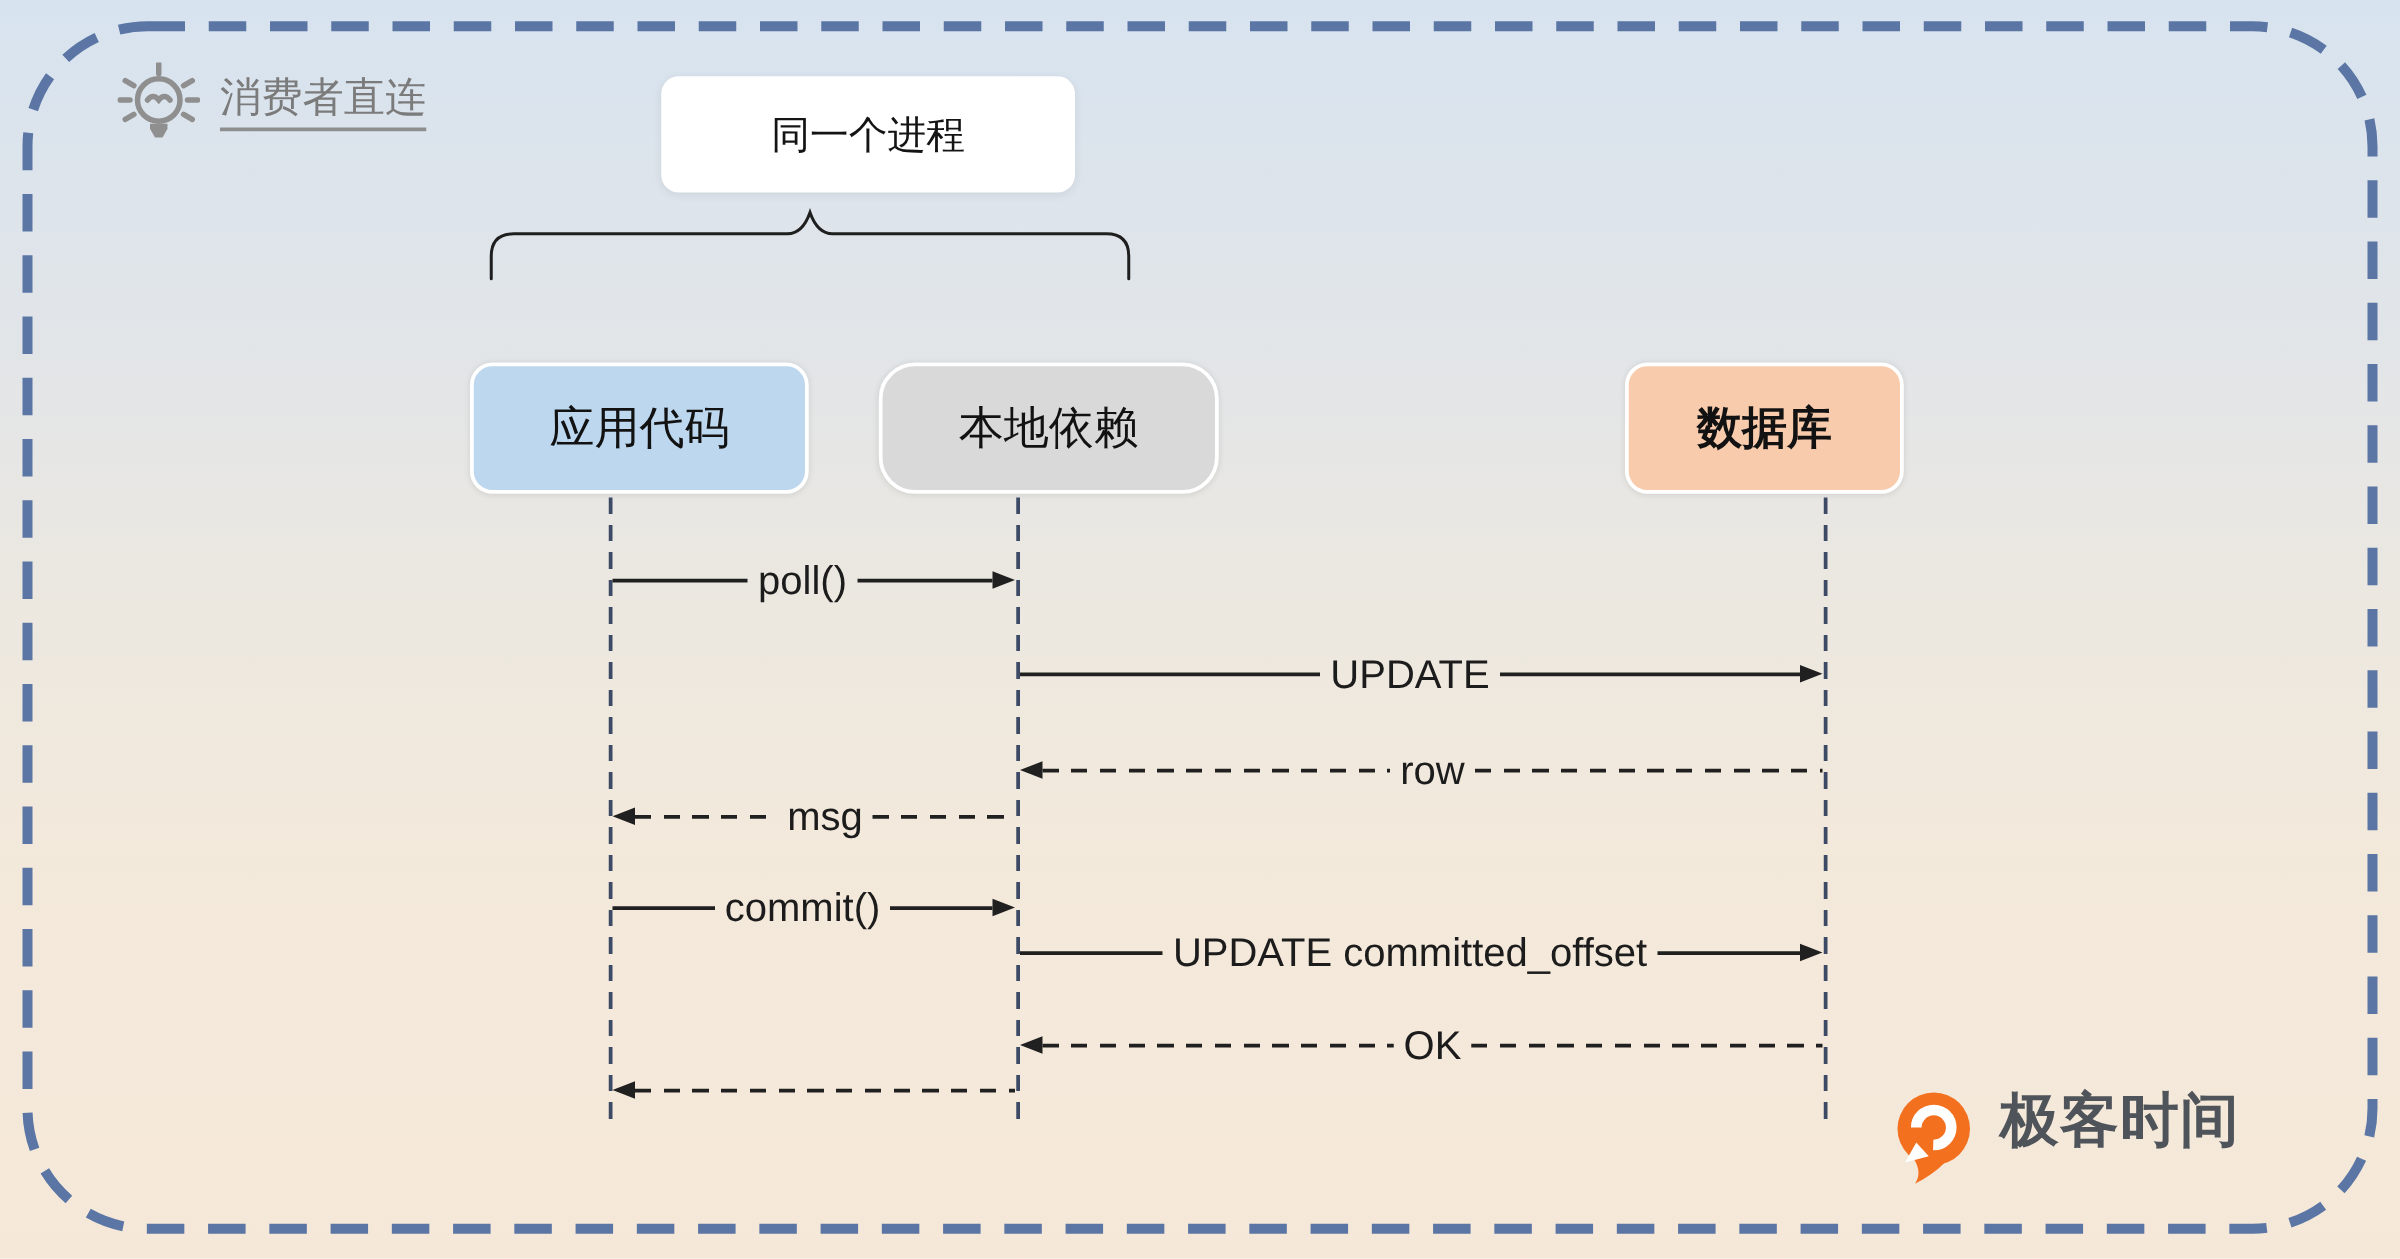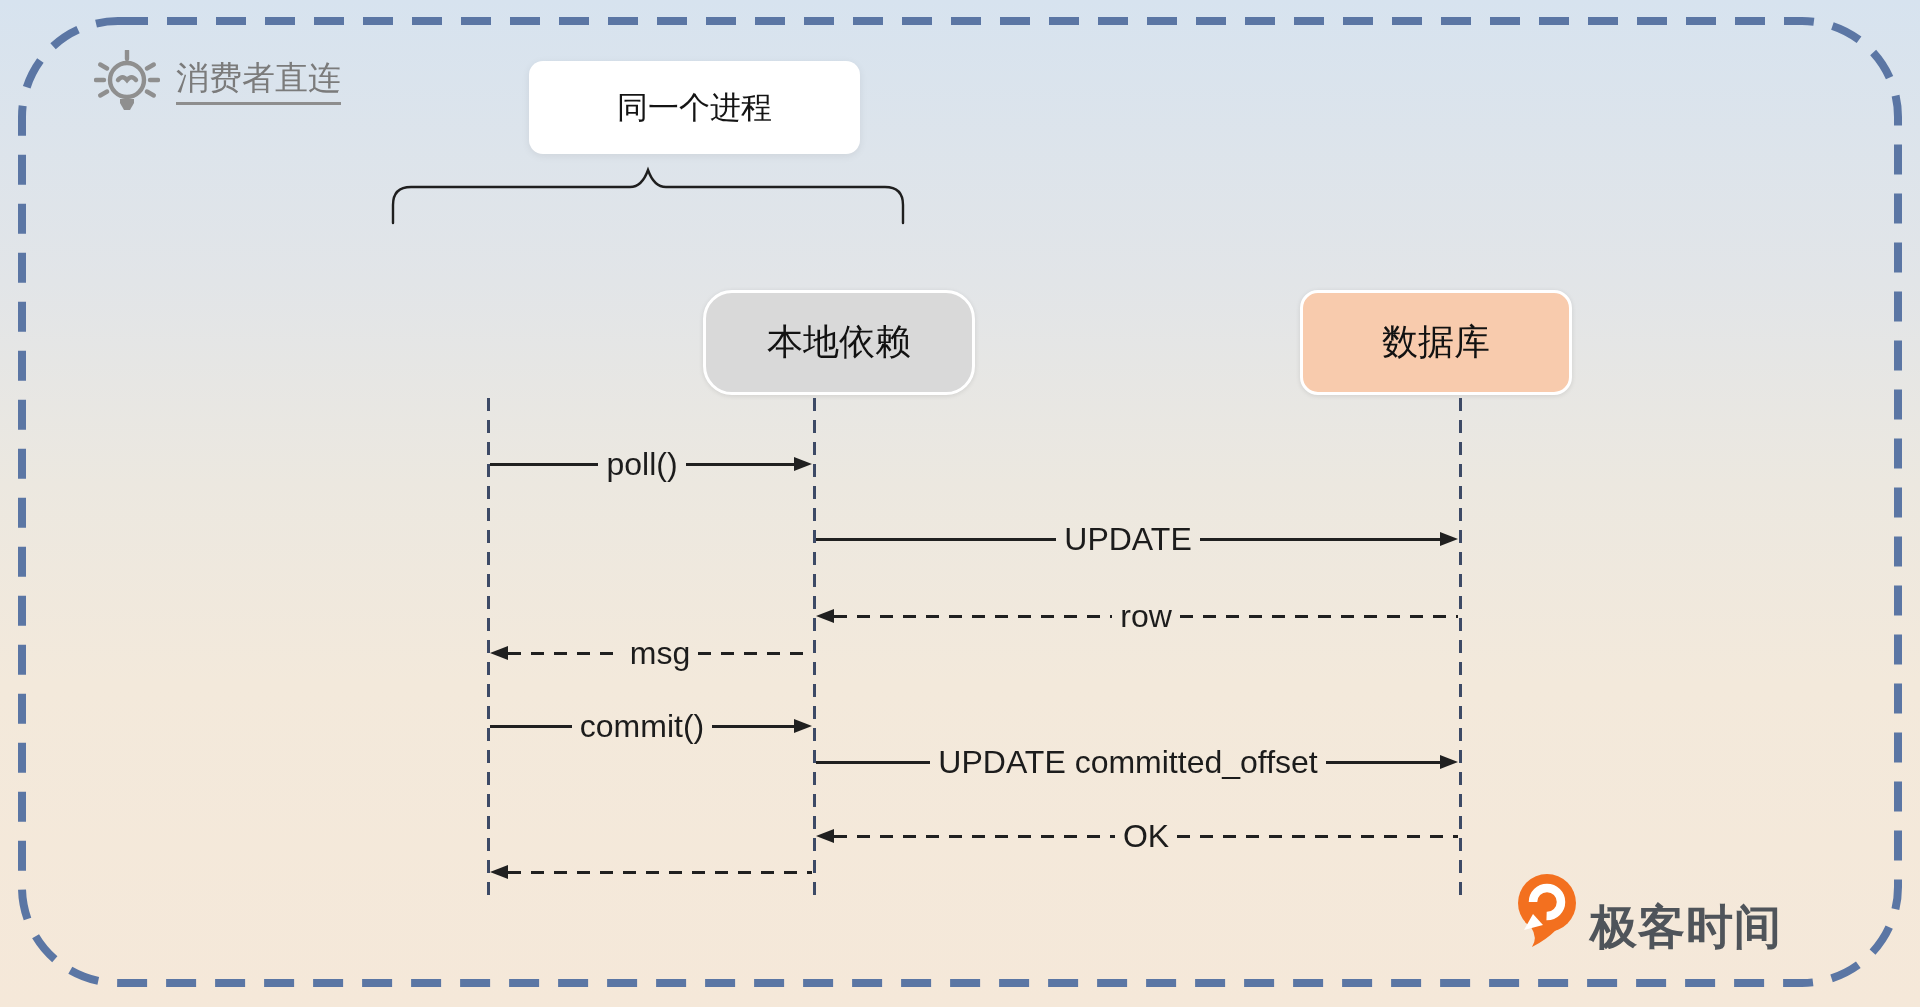--- a/index.html
+++ b/index.html
@@ -21,37 +21,37 @@
   .brace-svg { position:absolute; left:380px; top:160px; }
 
   .pbox {
     position:absolute; top:290px; height:105px; box-sizing:border-box;
     border:3px solid #ffffff; border-radius:18px;
     display:flex; align-items:center; justify-content:center;
     font-size:36px; color:#121212; box-shadow:0 1px 5px rgba(0,0,0,0.10);
   }
   #box-app { left:376px; width:271px; }
   #box-lib { left:703px; width:272px; }
-  #box-db  { left:1300px; width:272px; }
+  #box-db  { left:1300px; width:223px;font-weight:bold; }
 
   .lifeline {
     position:absolute; top:398px; height:502px; width:3px;
     background:repeating-linear-gradient(180deg,#3d4a66 0 13px, transparent 13px 22px);
   }
 
   .msg { position:absolute; display:flex; align-items:center; height:44px; }
   .seg { flex:1 1 0; height:3px; min-width:10px; }
   .seg.solid { background:#202020; }
   .seg.dashed { background:repeating-linear-gradient(90deg,#202020 0 13px, transparent 13px 23px); }
   .msg-label { font-size:32px; color:#1c1c1c; padding:0 8px; white-space:nowrap; line-height:1; }
   .head { width:0; height:0; flex:0 0 auto; }
   .head.right { border-left:18px solid #202020; border-top:7.5px solid transparent; border-bottom:7.5px solid transparent; }
   .head.left  { border-right:18px solid #202020; border-top:7.5px solid transparent; border-bottom:7.5px solid transparent; }
 
-  .logo { position:absolute; left:1516px; top:872px; display:flex; align-items:flex-end; gap:10px; }
+  .logo { position:absolute; left:1516px; top:872px; display:flex; align-items:flex-start; gap:20px; }
   .logo-text { font-size:47px; font-weight:600; color:#4f545a; letter-spacing:1px; line-height:1; }
 </style>
 </head>
 <body>
 
 <div class="stage">
 
   <svg class="border-svg" width="1920" height="1007">
     <rect x="22" y="21" width="1876" height="962" rx="96" ry="96" fill="none" stroke="#5b76a4" stroke-width="8" stroke-dasharray="30 19"></rect>
   </svg>
@@ -75,20 +75,23 @@
   </div>
 
   <div class="process-box">
     <span>同一个进程</span>
   </div>
 
   <svg class="brace-svg" width="530" height="70" viewBox="0 0 530 70">
     <path d="M 13 63 L 13 45 Q 13 27 31 27 L 250 27 Q 262 27 268 10 Q 274 27 286 27 L 505 27 Q 523 27 523 45 L 523 63" fill="none" stroke="#1f1f1f" stroke-width="2.4" stroke-linecap="round"></path>
   </svg>
 
+  <div class="pbox" id="box-app" style="background: rgb(189, 215, 238);">
+    <span>应用代码</span>
+  </div>
   <div class="pbox" id="box-lib" style="background: rgb(217, 217, 217); border-radius: 29px;">
     <span>本地依赖</span>
   </div>
   <div class="pbox" id="box-db" style="background: rgb(248, 203, 173);">
     <span>数据库</span>
   </div>
 
   <div id="lifelines">
       <div class="lifeline" style="left: 486.5px;"></div>
       <div class="lifeline" style="left: 812.5px;"></div>

